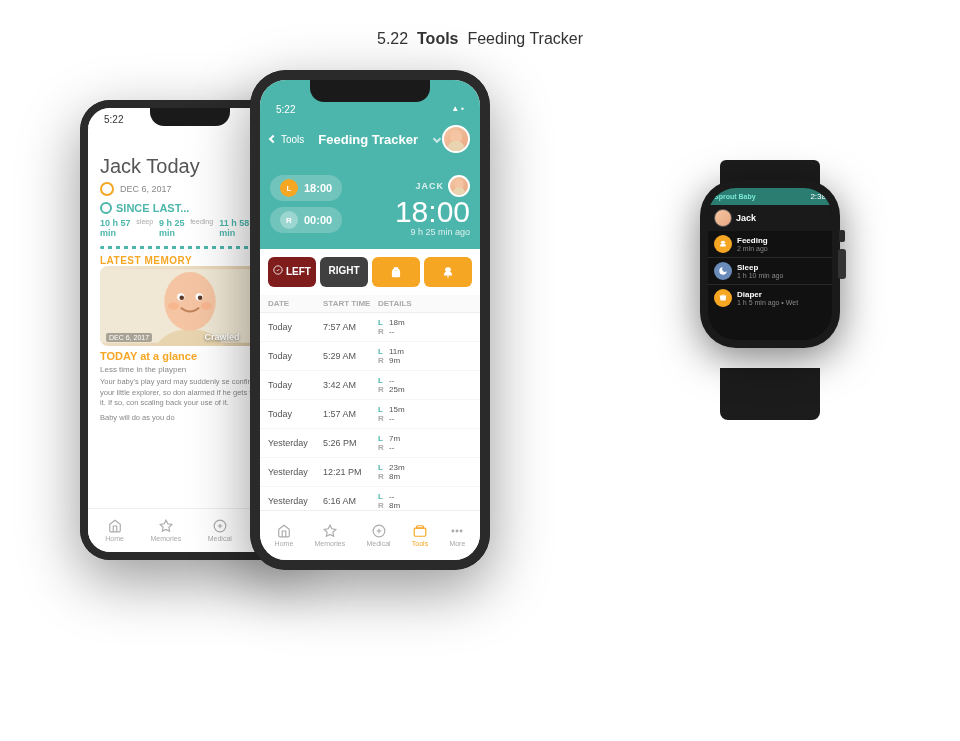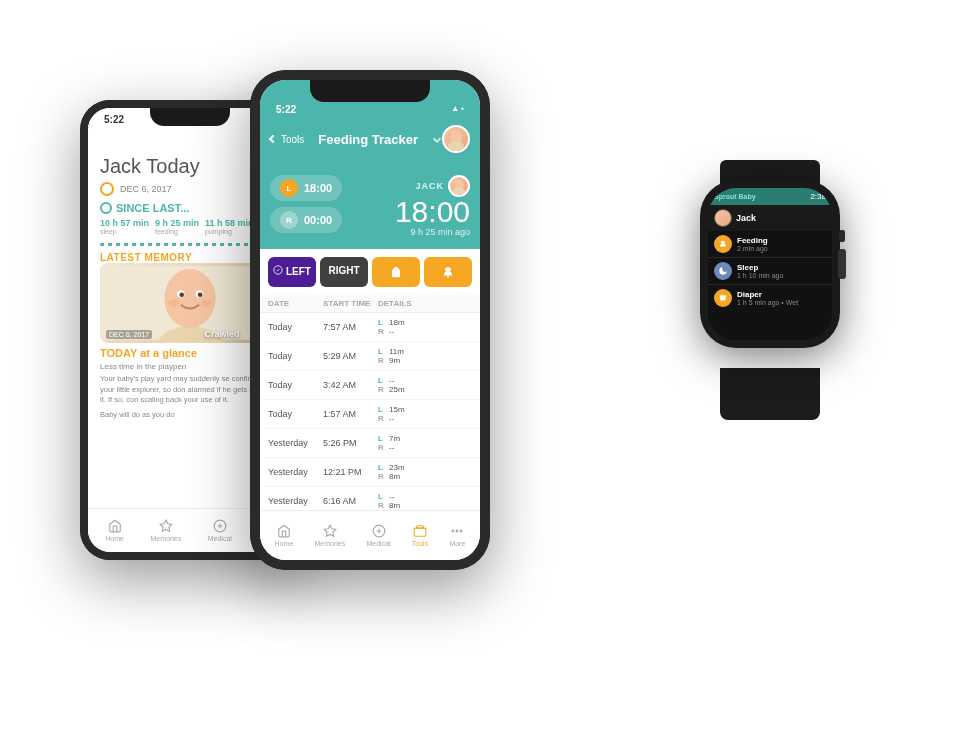--- a/index.html
+++ b/index.html
@@ -52,21 +52,21 @@
       border-radius: 0 0 14px 14px;
       z-index: 10;
     }
 
     .phone-status-bar {
       display: flex;
       justify-content: space-between;
       align-items: flex-start;
       padding: 6px 16px 2px;
       font-size: 10px;
-      font-weight: 700;
+      font-weight: 400;
       color: #333;
       background: #fff;
     }
 
     
     .phone-left {
       width: 220px;
       height: 460px;
       left: 80px;
       top: 100px;
@@ -147,21 +147,21 @@
     }
 
     .stats-row {
       display: flex;
       gap: 6px;
       margin-bottom: 8px;
     }
 
     .stat-item {
       display: flex;
-      flex-direction: column;
+      flex-direction: row;
     }
 
     .stat-value {
       font-size: 9px;
       font-weight: 700;
       color: #4db6ac;
     }
 
     .stat-label {
       font-size: 7px;
@@ -415,21 +415,21 @@
       flex: 1;
       padding: 8px 4px;
       border-radius: 6px;
       text-align: center;
       font-size: 10px;
       font-weight: 700;
       cursor: pointer;
     }
 
     .action-btn.left-btn {
-      background: #4c1d95;
+      background: #7f1d1d;
       color: #fff;
     }
 
     .action-btn.right-btn {
       background: #404040;
       color: #fff;
     }
 
     .action-btn.bottle-btn {
       background: #f5a623;
@@ -723,20 +723,25 @@
     }
 
     .wifi-icon { font-size: 8px; }
     .battery-icon { font-size: 8px; }
   </style>
 </head>
 <body>
 
 <div class="scene">
 
+  <div class="scene-title">
+    <span>5.22</span>
+    &nbsp;<strong>Tools</strong>
+    &nbsp;<span>Feeding Tracker</span>
+  </div>
 
   <div class="phone phone-left">
     <div class="phone-screen">
       <div class="phone-notch"></div>
 
       <div class="phone-status-bar">
         <span>5:22</span>
       </div>
 
       <div class="left-content">

